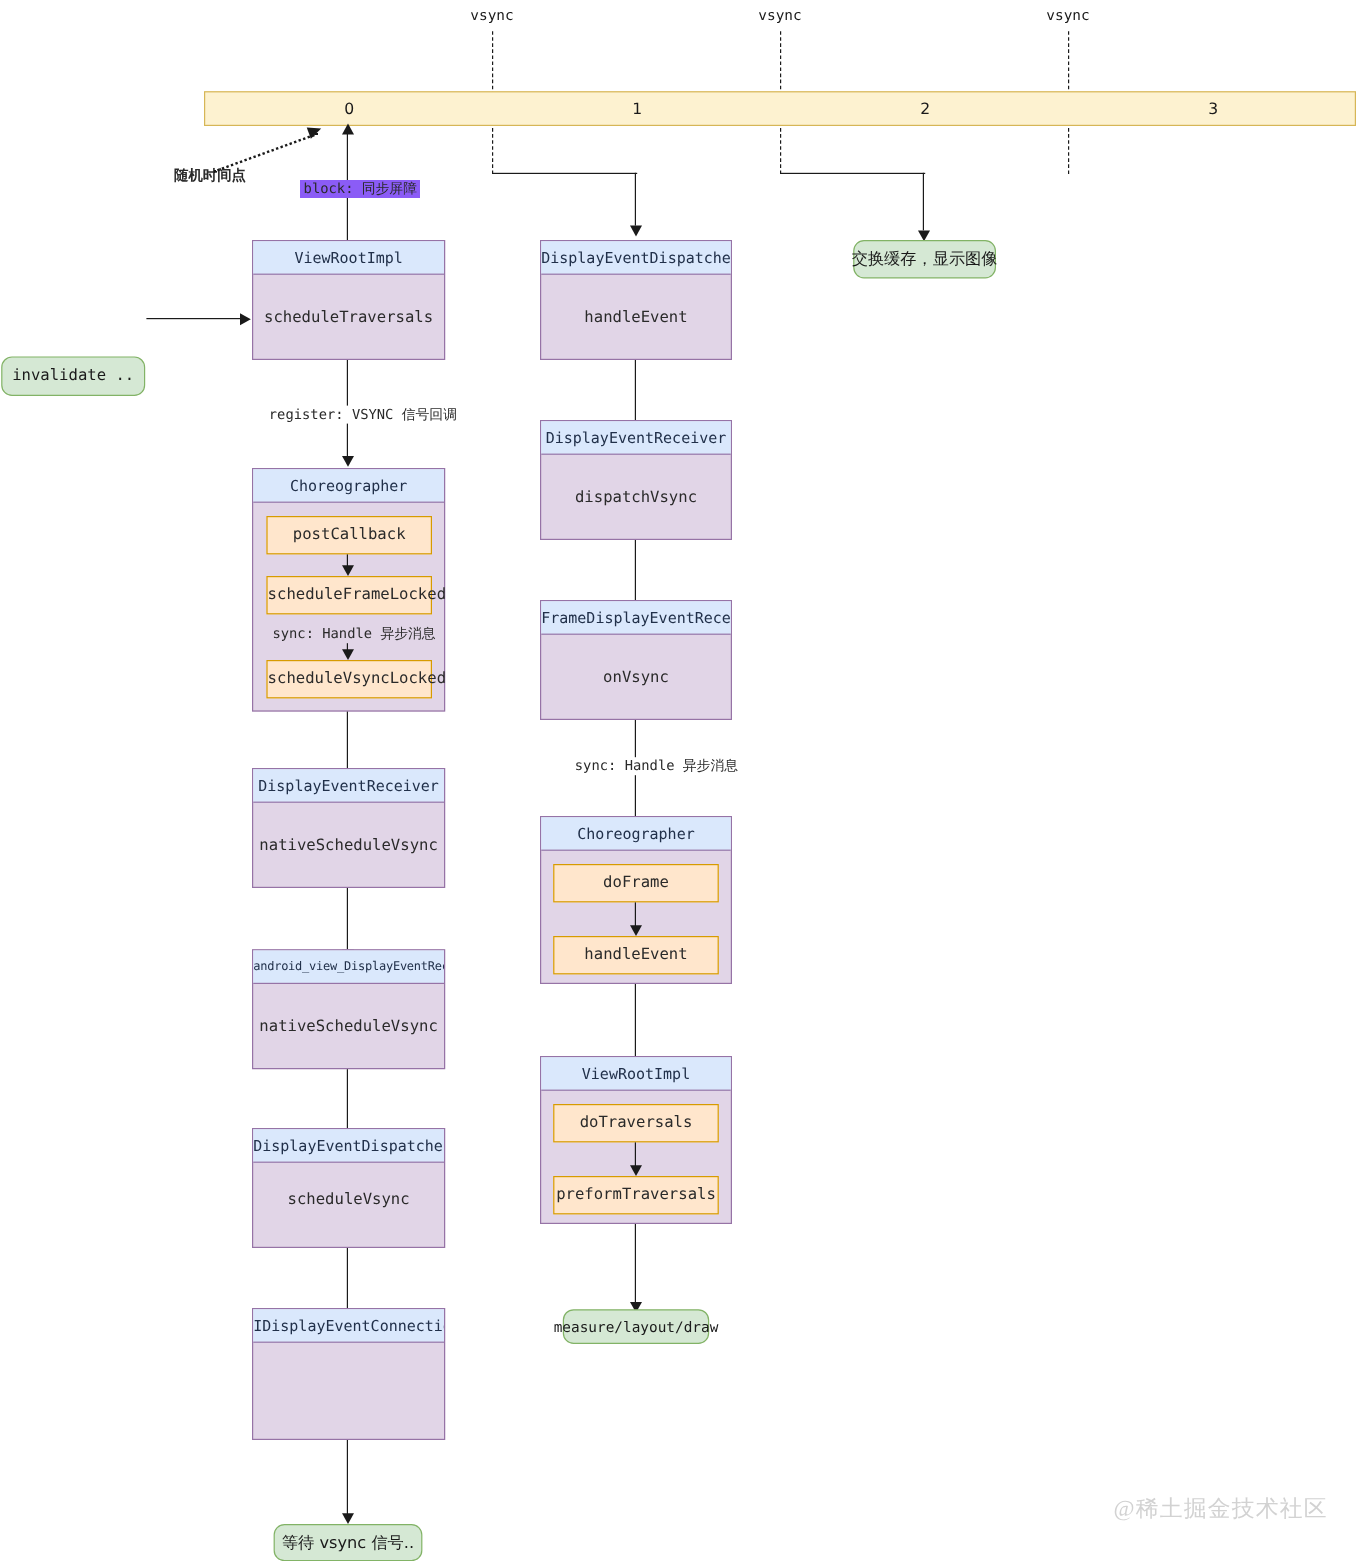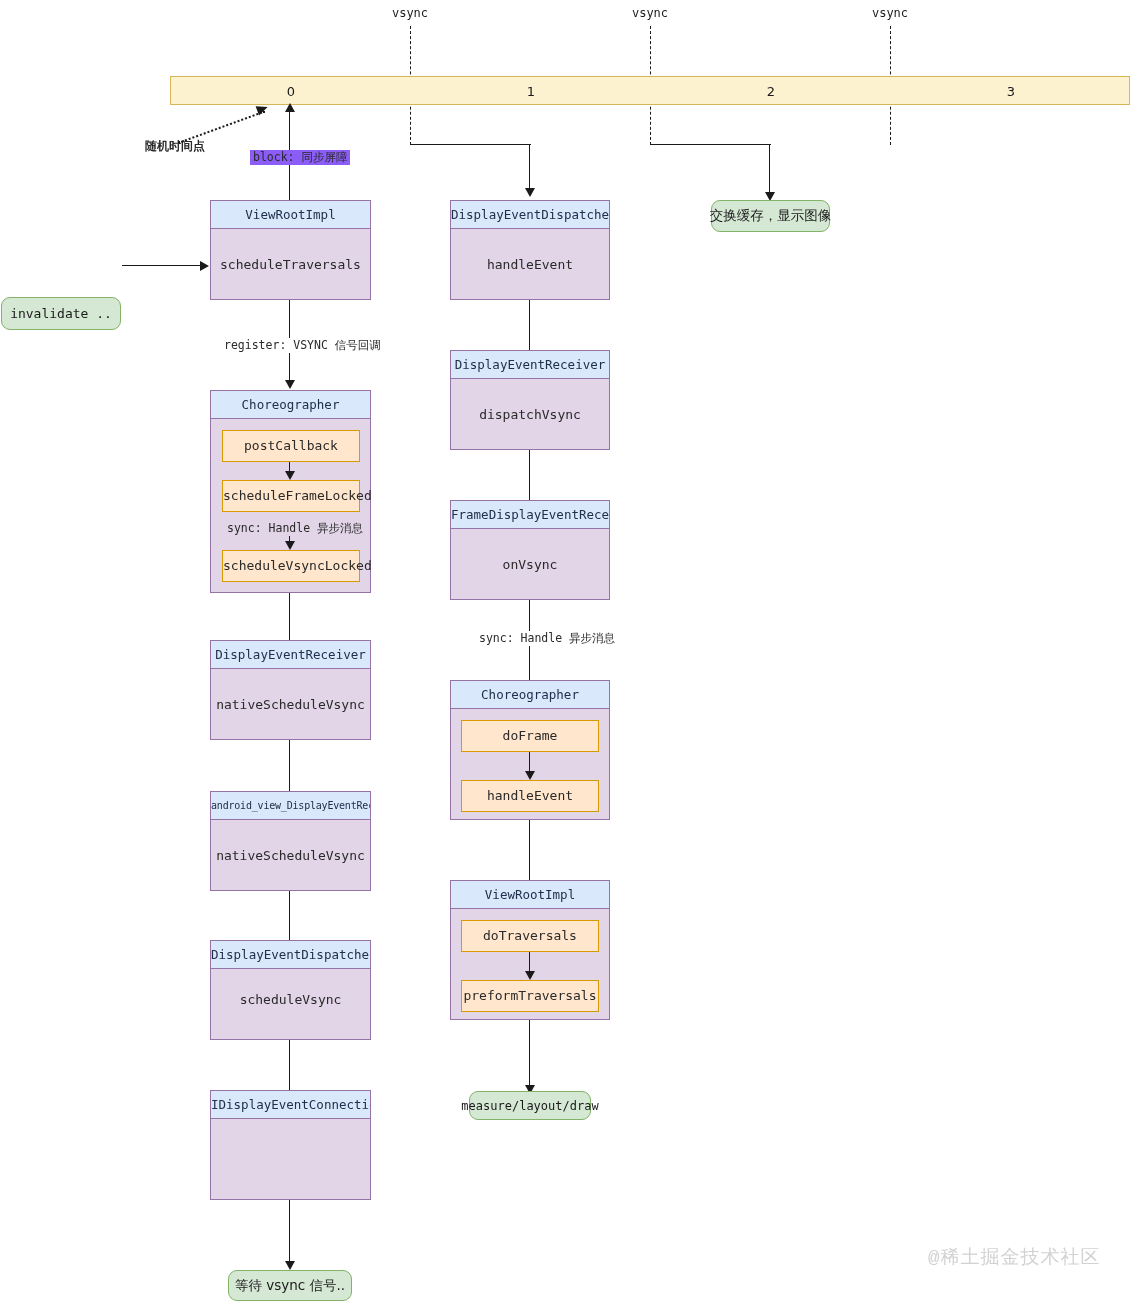--- a/index.html
+++ b/index.html
@@ -87,21 +87,21 @@
   .lbl.cjkbold{
     font-family:"DejaVu Sans","Liberation Sans",sans-serif;
     font-weight:bold;font-size:12px;
   }
 
   
   .dotline{border-top:2px dotted #1a1a1a;height:0;transform-origin:0 0;}
 
   
   .wm{
-    font-family:Liberation Mono, monospace;
+    font-family:Liberation Serif, serif;
     font-size:19px;color:#d2d2d2;white-space:nowrap;letter-spacing:1px;
   }
 </style>
 </head>
 <body>
 
 <div class="stage">
 
   <div class="abs vlabel" style="left:370px;top:6px;">vsync</div>
   <div class="abs vlabel" style="left:610px;top:6px;">vsync</div>

